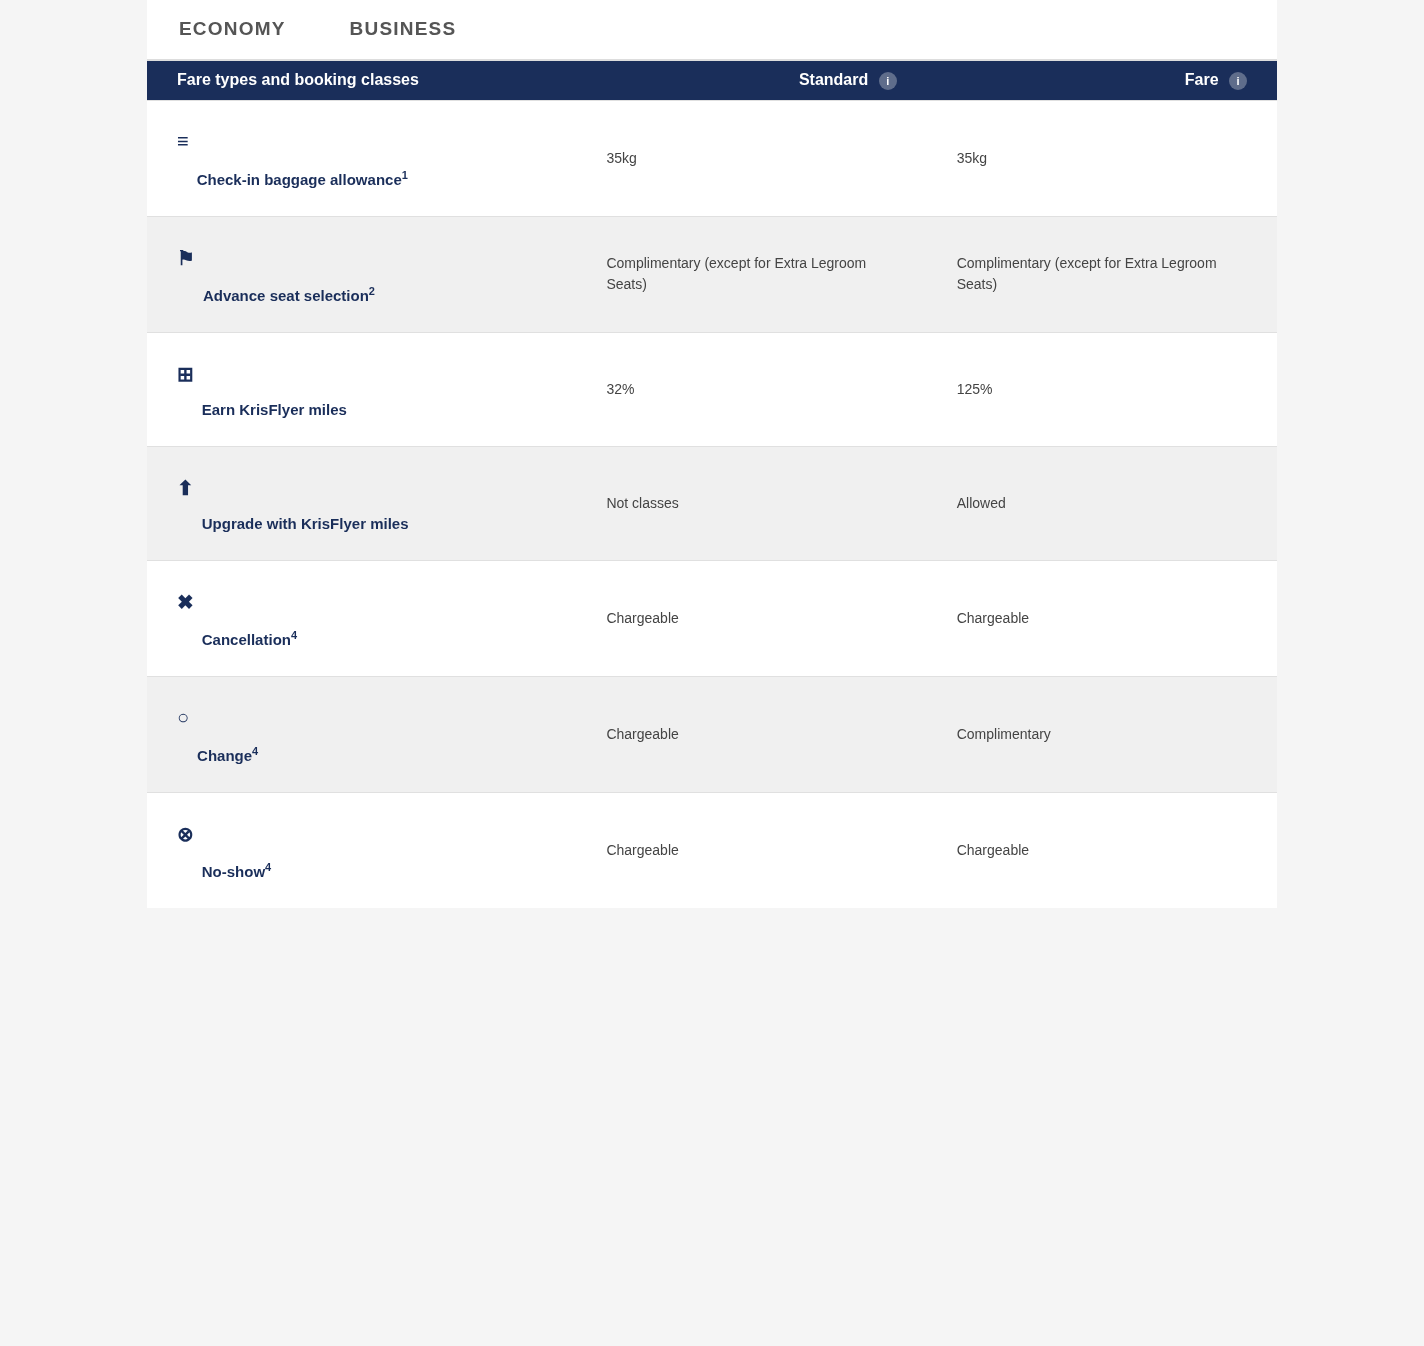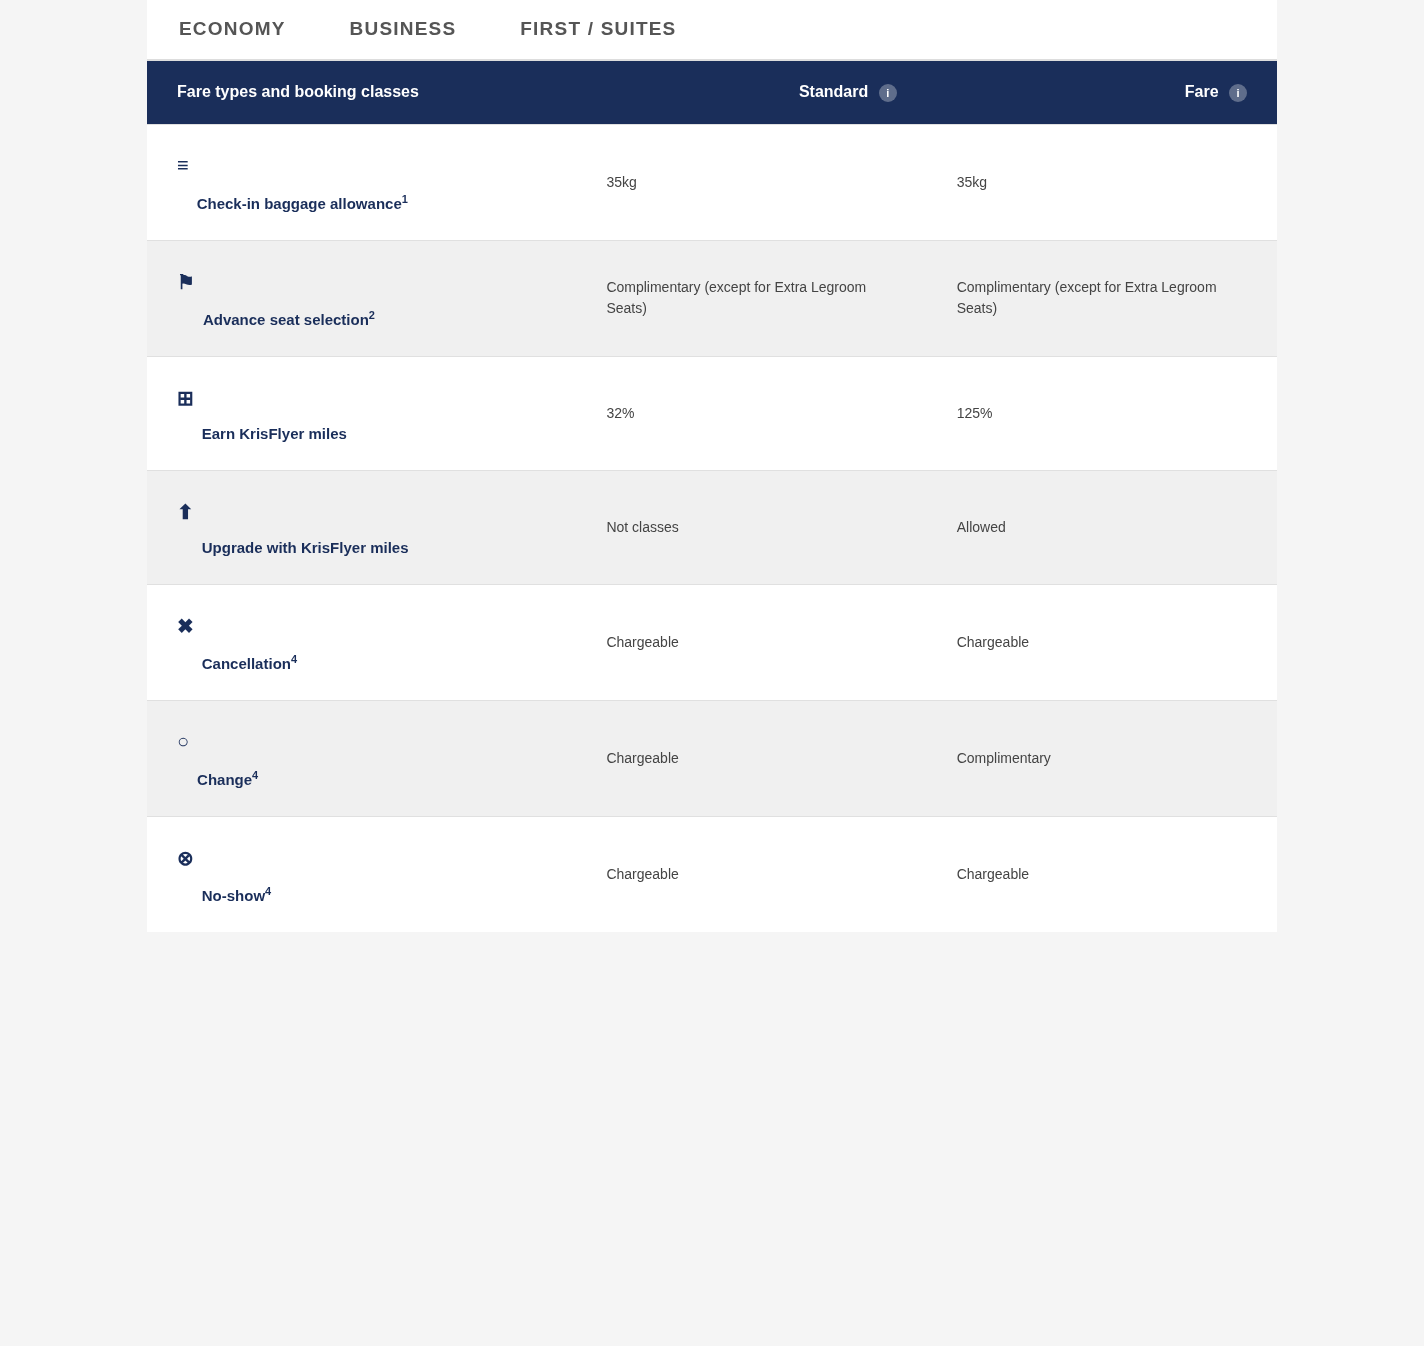--- a/index.html
+++ b/index.html
@@ -55,21 +55,21 @@
       width: 100%;
       border-collapse: collapse;
     }
 
     .fare-table .header-row {
       background: #1a2e5a;
       color: #fff;
     }
 
     .fare-table .header-row td {
-      padding: 22px 30px;
+      padding: 10px 30px;
       font-size: 16px;
       font-weight: 700;
       vertical-align: middle;
     }
 
     .fare-table .header-row td:first-child {
       width: 38%;
     }
 
     .fare-table .header-row td:not(:first-child) {
@@ -142,21 +142,20 @@
     }
   </style>
 </head>
 <body>
 
 <div class="page-wrapper">
 
   <div class="tabs">
   <button class="tab">ECONOMY</button>
       <button class="tab">BUSINESS</button>
-      <button class="tab">FIRST / SUITES</button>
     </div>
 
   <table class="fare-table">
     <tbody>
       <tr class="header-row">
         <td>
           <span>Fare types and booking classes</span>
         </td>
         <td>
           <span>Standard</span>

